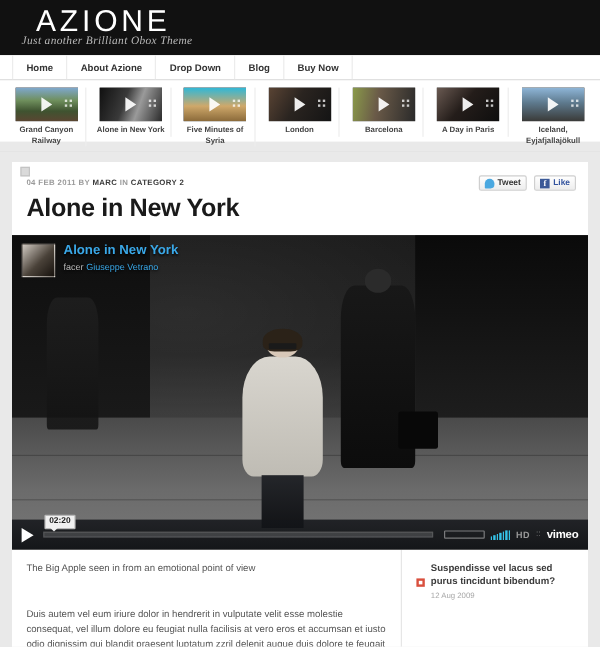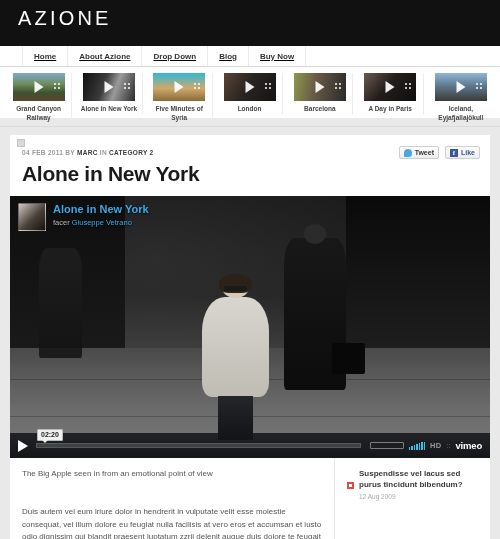--- a/index.html
+++ b/index.html
@@ -21,43 +21,43 @@
   }
 
   
   .masthead {
     background: #111111;
     height: 46px;
     padding: 7px 0 0 18px;
   }
   .brand-title {
     color: #ffffff;
-    font-size: 20px;
+    font-size: 25px;
     letter-spacing: 3.2px;
     font-weight: 400;
     line-height: 22px;
+    margin-left: 12px;
   }
   .brand-tagline {
     color: #b9b9b9;
     font-family: "Liberation Serif", serif;
     font-style: italic;
     font-size: 9.5px;
     letter-spacing: 0.3px;
     margin-top: 1px;
   }
 
   
   .navbar {
     background: #ffffff;
     height: 21px;
     border-bottom: 1px solid #d9d9d9;
     display: flex;
     align-items: stretch;
-    padding-left: 22px;
-    text-decoration: underline;
+    padding-left: 10px;
   }
   .nav-item {
     display: flex;
     align-items: center;
     padding: 0 11px;
     font-size: 8px;
     font-weight: bold;
     color: #333333;
     border-right: 1px solid #ececec;
     white-space: nowrap;
@@ -483,20 +483,21 @@
     margin-top: 3px;
   }
 </style>
 </head>
 <body>
 
 <div class="page">
 
   <div class="masthead">
     <div class="brand-title">AZIONE</div>
+    <div class="brand-tagline">Just another Brilliant Obox Theme</div>
   </div>
 
   <div class="navbar">
     <div class="nav-item">Home</div>
     <div class="nav-item">About Azione</div>
     <div class="nav-item">Drop Down</div>
     <div class="nav-item">Blog</div>
     <div class="nav-item">Buy Now</div>
   </div>
 

